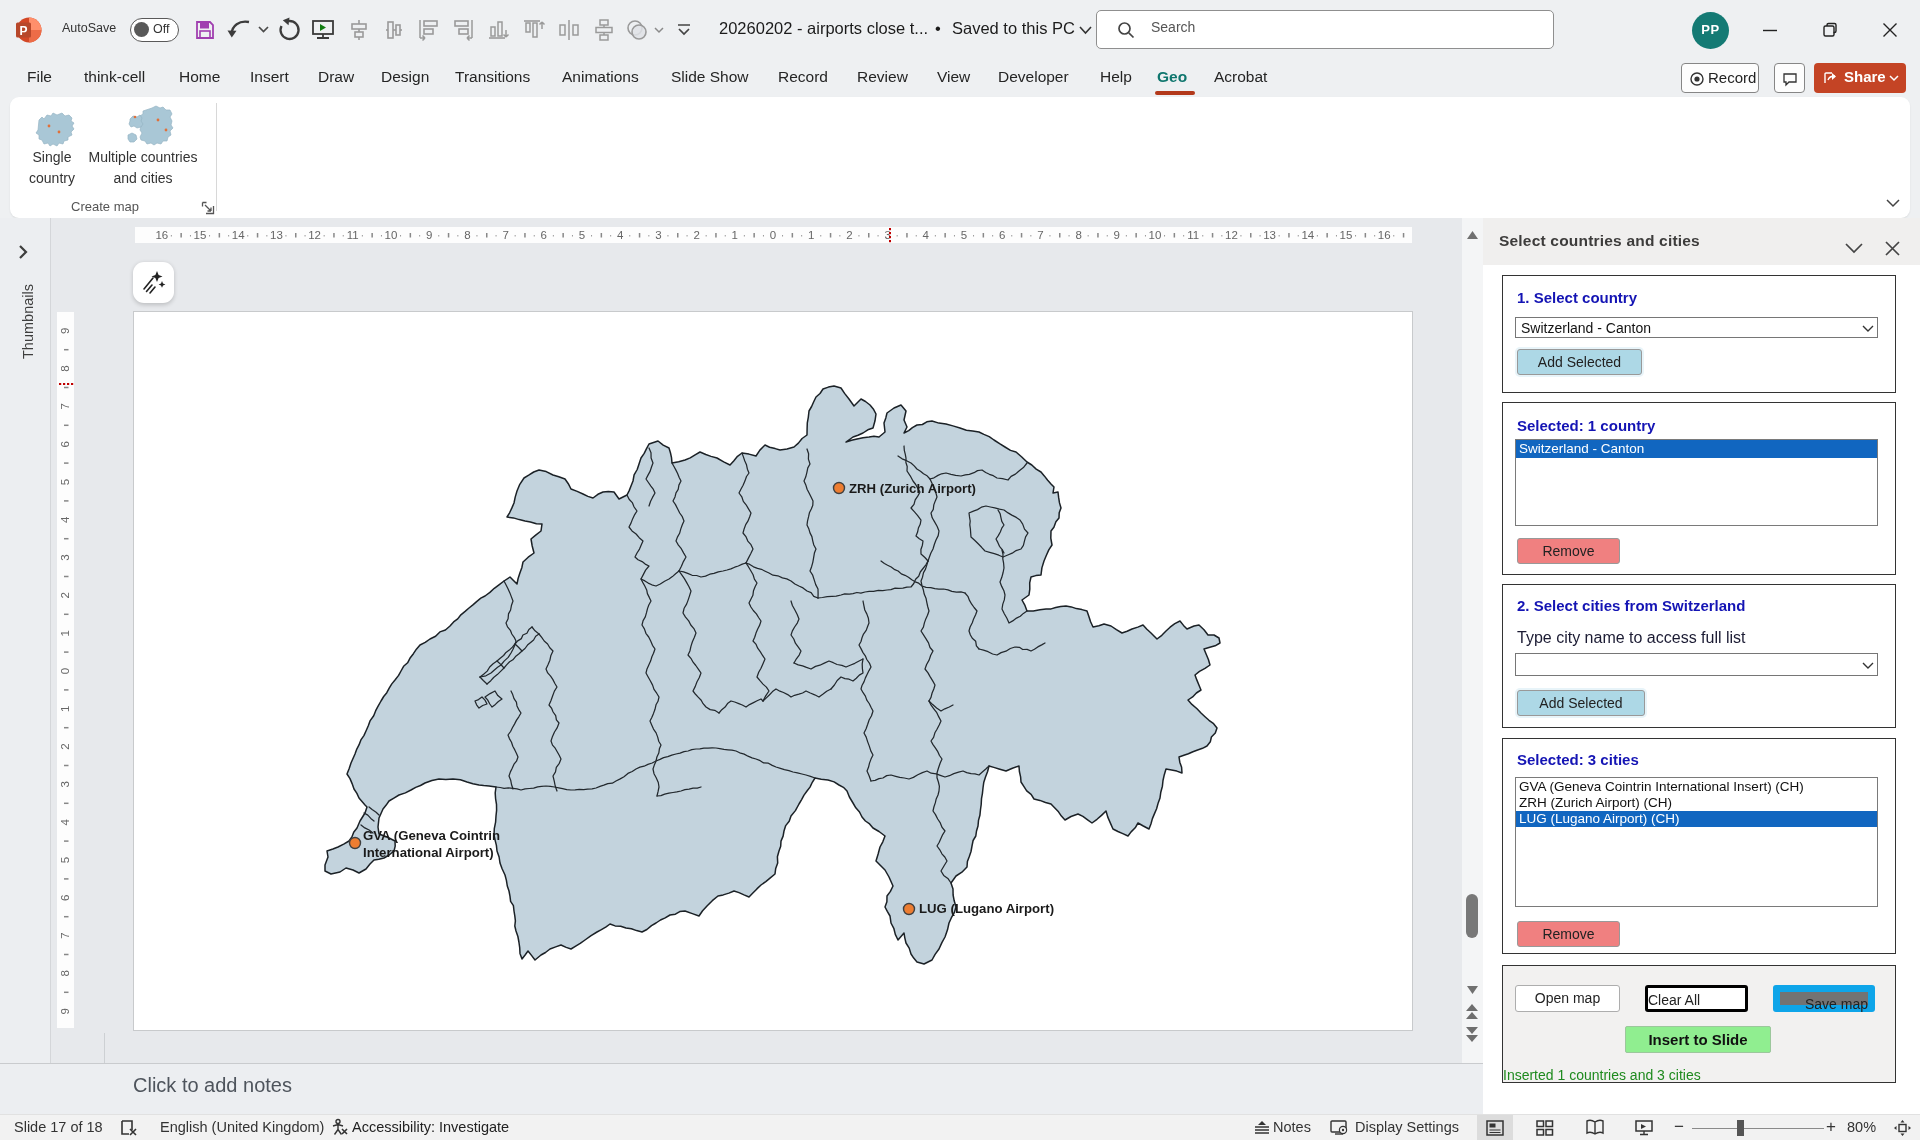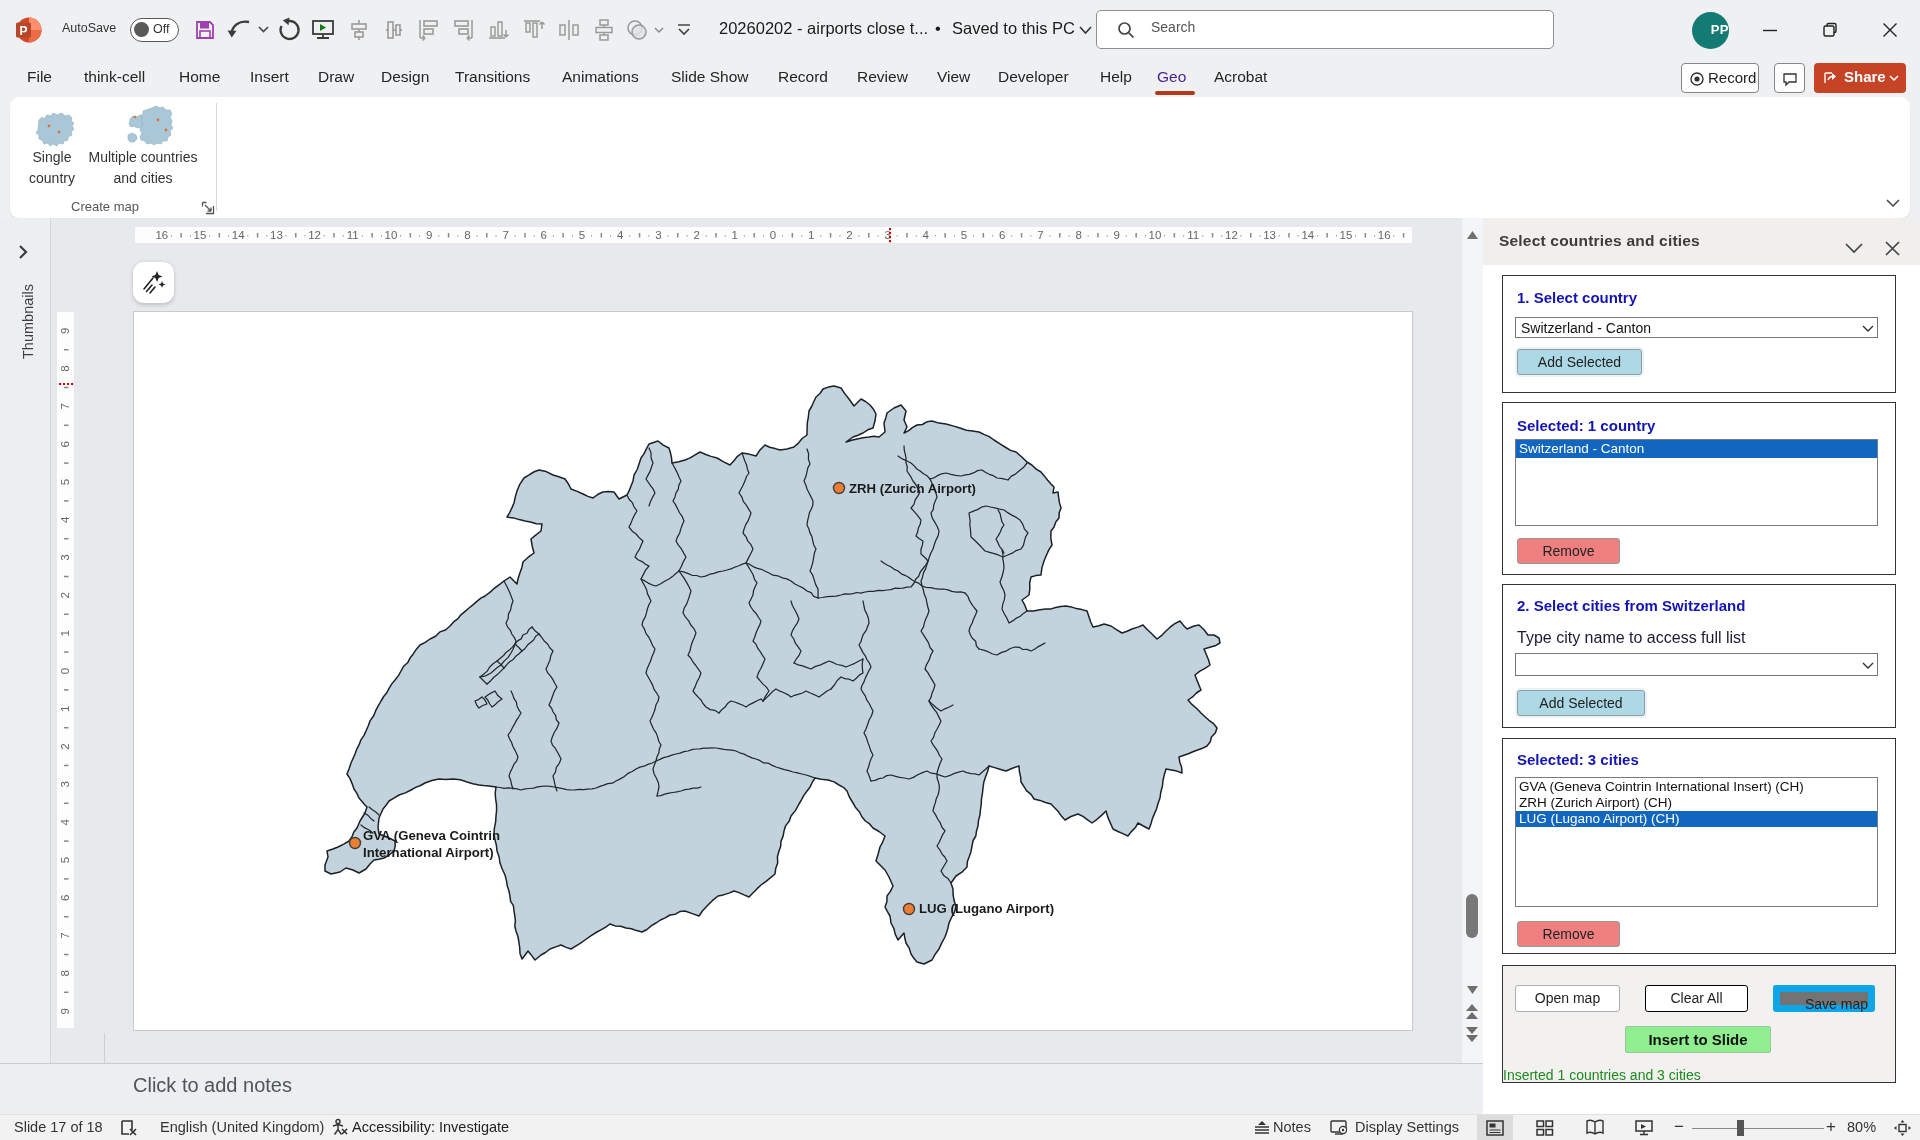--- a/index.html
+++ b/index.html
@@ -111,21 +111,21 @@
       <path d="M2 2 l5.5 6 5.5 -6" fill="none" stroke="#333" stroke-width="1.6"></path>
     </svg>
   <div class="abs" style="left:1096px;top:10px;width:458px;height:39px;background:#fff;border:1px solid #8f8f8f;border-radius:5px">
     <svg class="abs" style="left:19px;top:9px" width="20" height="20" viewBox="0 0 20 20">
         <circle cx="8.5" cy="8.5" r="5.5" fill="none" stroke="#444" stroke-width="1.7"></circle>
         <path d="M12.8 12.8 L17.5 17.5" stroke="#444" stroke-width="1.7"></path>
       </svg>
     <div class="abs" style="left:54px;top:8px;font-size:14px;color:#555">Search</div>
   </div>
   <div class="abs" style="left:1692px;top:12px;width:37px;height:37px;border-radius:50%;background:#147a74"></div>
-  <div class="abs" style="left:1692px;top:22px;width:37px;text-align:right;font-size:13px;font-weight:bold;color:#fff;letter-spacing:0.5px">PP</div>
+  <div class="abs" style="left:1692px;top:22px;width:37px;text-align:center;font-size:13px;font-weight:bold;color:#fff;letter-spacing:0.5px">PP</div>
   <svg class="abs" style="left:1761px;top:21px" width="18" height="18" viewBox="0 0 18 18">
       <path d="M2 9.5 h14" stroke="#222" stroke-width="1.4"></path>
     </svg>
   <svg class="abs" style="left:1821px;top:21px" width="18" height="18" viewBox="0 0 18 18">
       <rect x="3" y="5" width="10" height="10" rx="1.5" fill="none" stroke="#222" stroke-width="1.4"></rect>
       <path d="M6 5 v-1 a1.5 1.5 0 0 1 1.5 -1.5 h6 a1.5 1.5 0 0 1 1.5 1.5 v6 a1.5 1.5 0 0 1 -1.5 1.5 h-1" fill="none" stroke="#222" stroke-width="1.4"></path>
     </svg>
   <svg class="abs" style="left:1881px;top:21px" width="18" height="18" viewBox="0 0 18 18">
       <path d="M2.5 2.5 L15.5 15.5 M15.5 2.5 L2.5 15.5" stroke="#222" stroke-width="1.4"></path>
     </svg>
@@ -139,21 +139,21 @@
     <span class="tab" style="left:318px">Draw</span>
     <span class="tab" style="left:381px">Design</span>
     <span class="tab" style="left:455px">Transitions</span>
     <span class="tab" style="left:562px">Animations</span>
     <span class="tab" style="left:671px">Slide Show</span>
     <span class="tab" style="left:778px">Record</span>
     <span class="tab" style="left:857px">Review</span>
     <span class="tab" style="left:937px">View</span>
     <span class="tab" style="left:998px">Developer</span>
     <span class="tab" style="left:1100px">Help</span>
-    <span class="tab" style="left:1157px;font-weight:normal;color:#4c1d95">Geo</span>
+    <span class="tab" style="left:1157px;font-weight:bold;color:#0f766e">Geo</span>
     <span class="tab" style="left:1214px">Acrobat</span>
   <div class="abs" style="left:1155px;top:31px;width:40px;height:3.5px;background:#b3391b;border-radius:2px"></div>
   <div class="abs" style="left:1681px;top:2.5px;width:78px;height:30px;border:1px solid #868686;border-radius:4px;background:#fdfdfd">
     <svg class="abs" style="left:7px;top:7px" width="16" height="16" viewBox="0 0 16 16">
         <circle cx="8" cy="8" r="6" fill="none" stroke="#333" stroke-width="1.4"></circle>
         <circle cx="8" cy="8" r="2.6" fill="#333"></circle>
       </svg>
     <div class="abs" style="left:26px;top:5px;font-size:15px;color:#222">Record</div>
   </div>
   <div class="abs" style="left:1774px;top:2.5px;width:31px;height:30px;border:1px solid #868686;border-radius:4px;background:#fdfdfd">
@@ -526,21 +526,21 @@
     <div class="abs" style="left:12px;top:38px;width:363px;height:130px;border:1px solid #7a7a7a;background:#fff;font-size:13.5px;color:#111">
       <div style="padding-left:3px;line-height:16px;padding-top:1px">GVA (Geneva Cointrin International Insert) (CH)</div>
       <div style="padding-left:3px;line-height:16px">ZRH (Zurich Airport) (CH)</div>
       <div style="width:361px;height:16px;background:#1166c0;color:#fff;padding-left:3px;line-height:15px">LUG (Lugano Airport) (CH)</div>
     </div>
     <div class="abs" style="left:14px;top:182px;width:103px;height:26px;background:#f08080;border:1px solid #999;border-radius:3px;text-align:center;font-size:14px;color:#222;line-height:24px">Remove</div>
   </div>
 
   <div class="abs" style="left:19px;top:747px;width:394px;height:118px;border:1px solid #333;background:#f2f1f0">
     <div class="abs" style="left:12px;top:19px;width:105px;height:27px;background:#fff;border:1px solid #adadad;border-radius:3px;text-align:center;font-size:14px;color:#222;line-height:25px">Open map</div>
-    <div class="abs" style="left:142px;top:19px;width:103px;height:27px;background:#fff;border:1px solid #000000;border-radius:3px;text-align:center;font-size:14px;color:#222;line-height:25px">Clear All</div>
+    <div class="abs" style="left:142px;top:19px;width:103px;height:27px;background:#fff;border:3px solid #000000;border-radius:3px;font-size:14px;color:#222;line-height:25px">Clear All</div>
     <div class="abs" style="left:270px;top:19px;width:102px;height:27px;background:#737373;border:7px solid #0ea5e9;border-radius:3px;text-align:right;font-size:14px;color:#222;line-height:25px">Save map</div>
     <div class="abs" style="left:122px;top:60px;width:146px;height:27px;background:#90ee90;border:1px solid #9cc79c;border-radius:2px;text-align:center;font-size:15px;font-weight:bold;color:#111;line-height:25px">Insert to Slide</div>
     <div class="abs" style="left:0;top:101px;width:394px;font-size:14px;color:#1e8a1e">Inserted 1 countries and 3 cities</div>
   </div>
 </div>
 
 <div class="abs" style="left:0;top:1114px;width:1920px;height:26px;background:#f2f2f2;border-top:1px solid #e1e1e1">
   <div class="abs" style="left:14px;top:4px;font-size:14.5px;color:#333">Slide 17 of 18</div>
   <svg class="abs" style="left:120px;top:4px" width="19" height="18" viewBox="0 0 19 18">
       <path d="M2 2 h10 v9 M2 2 v13 h7" fill="none" stroke="#333" stroke-width="1.6"></path>

